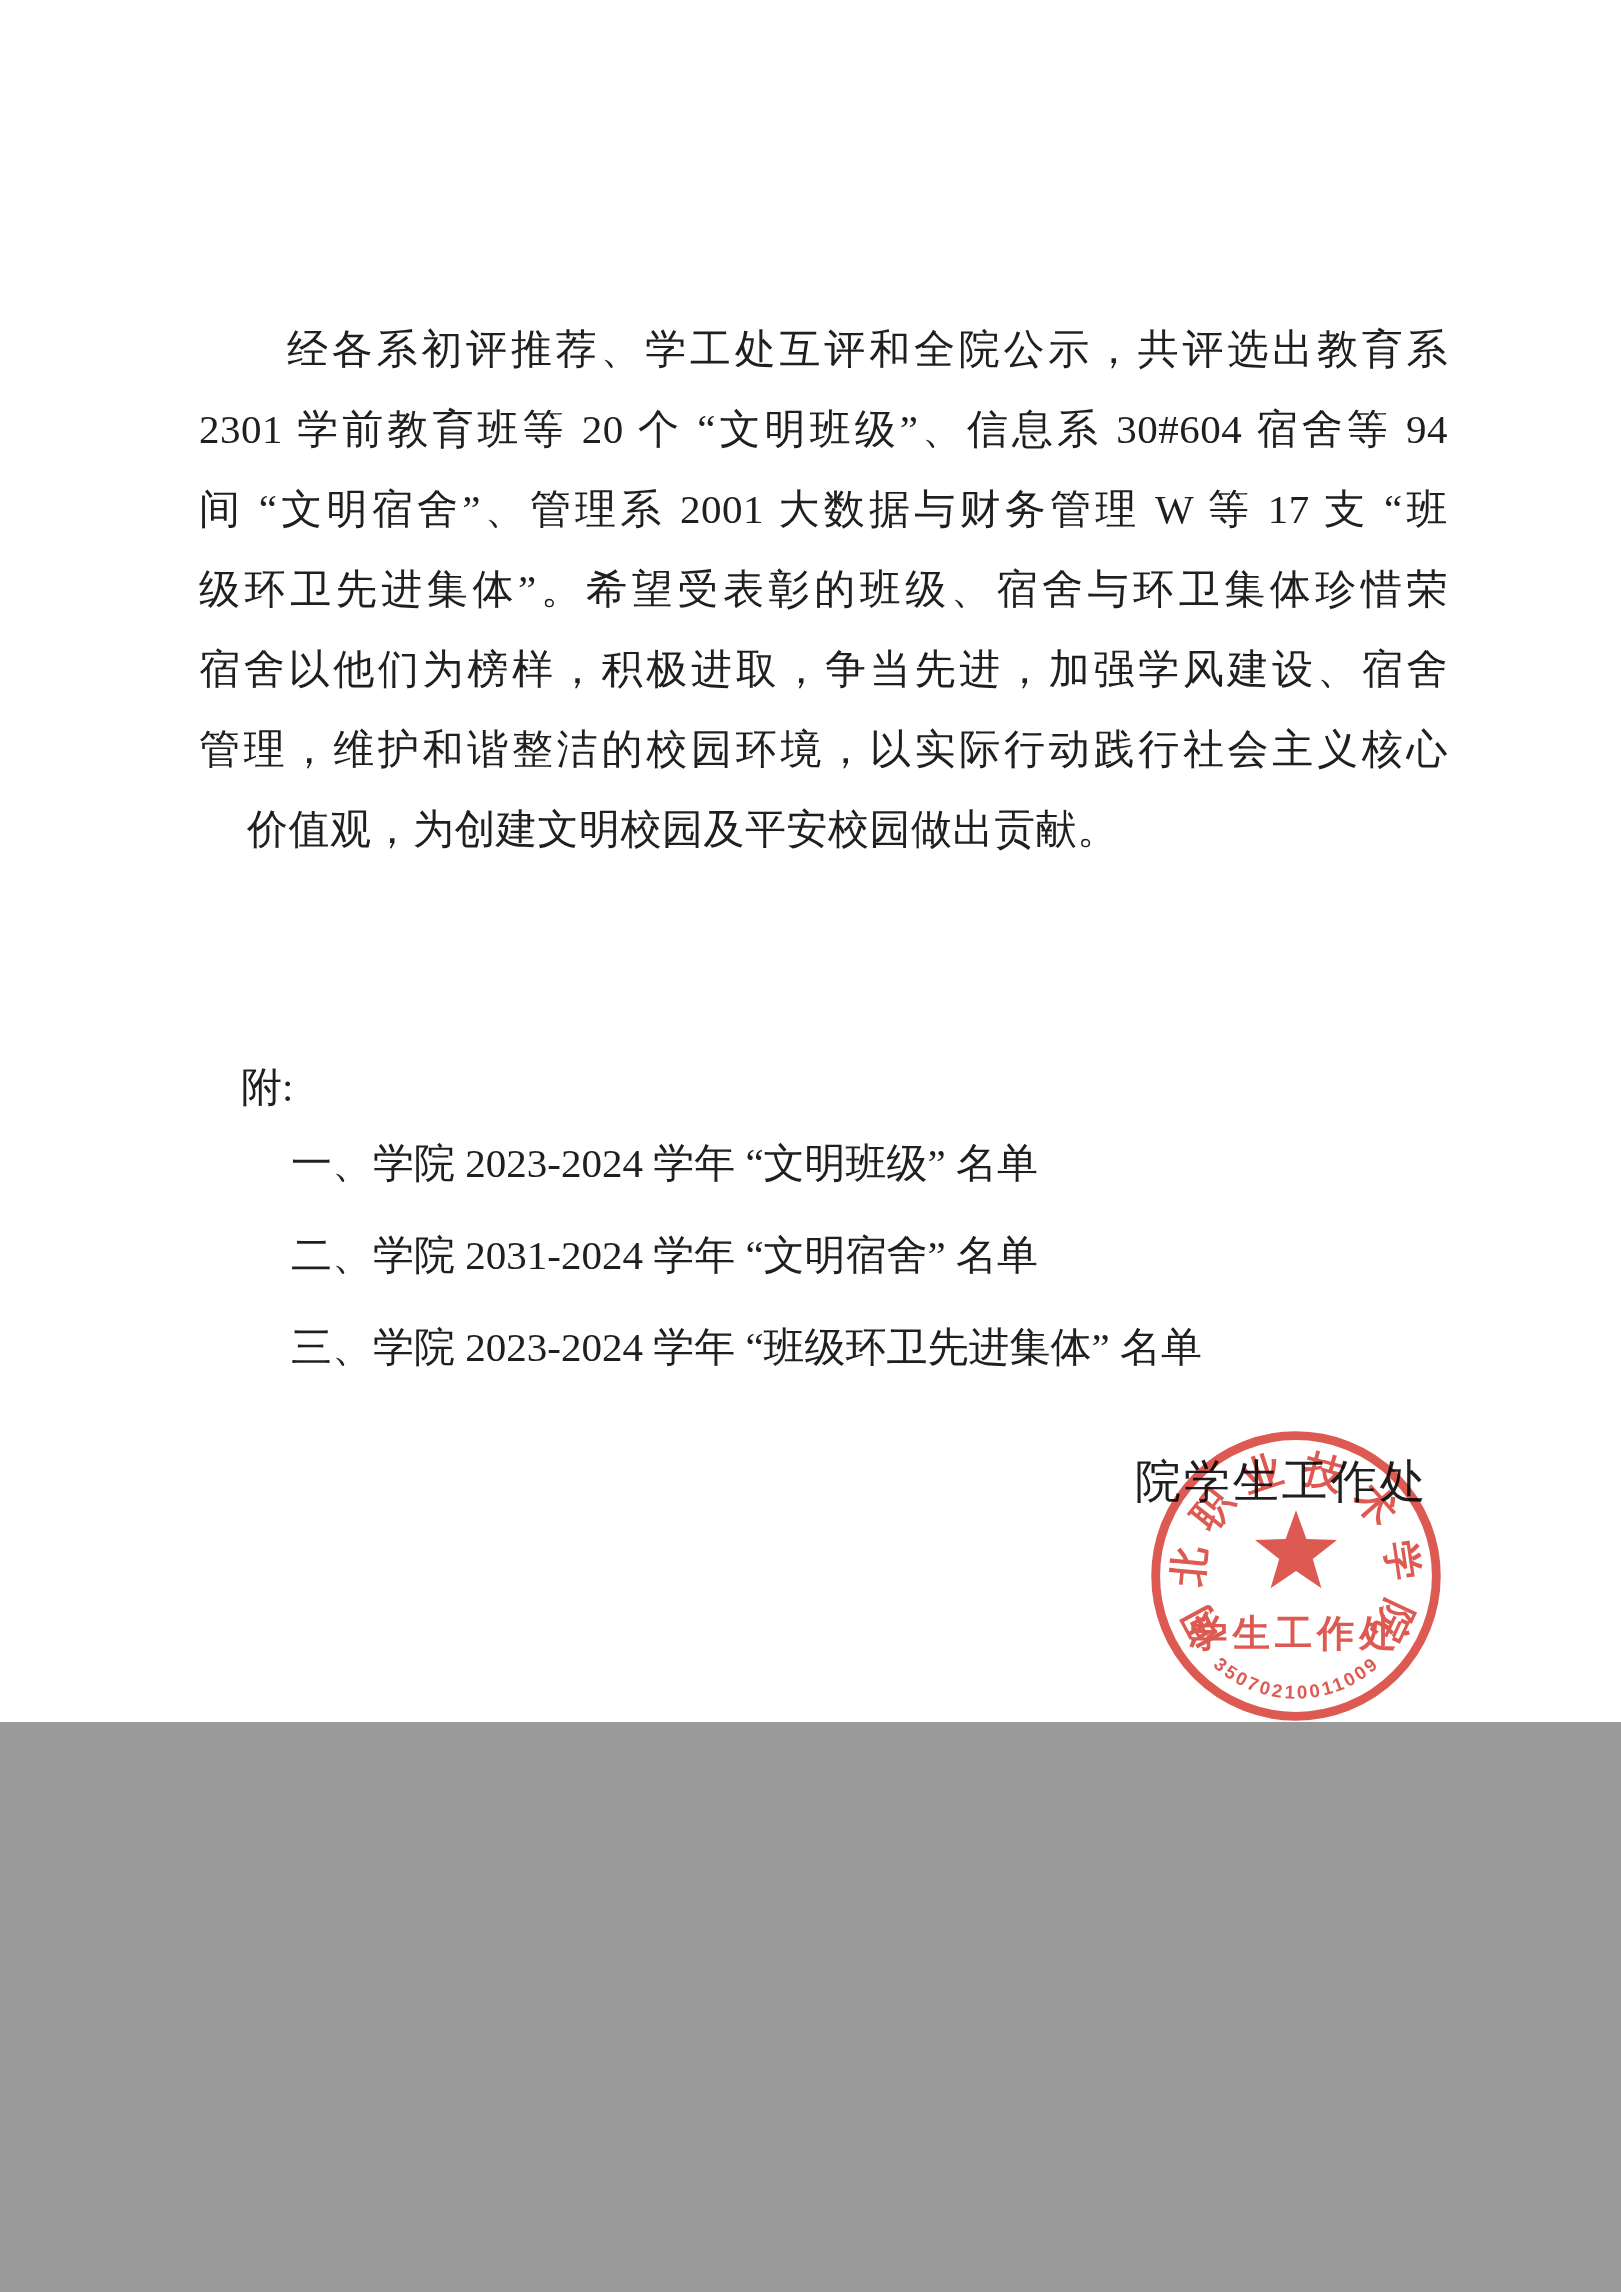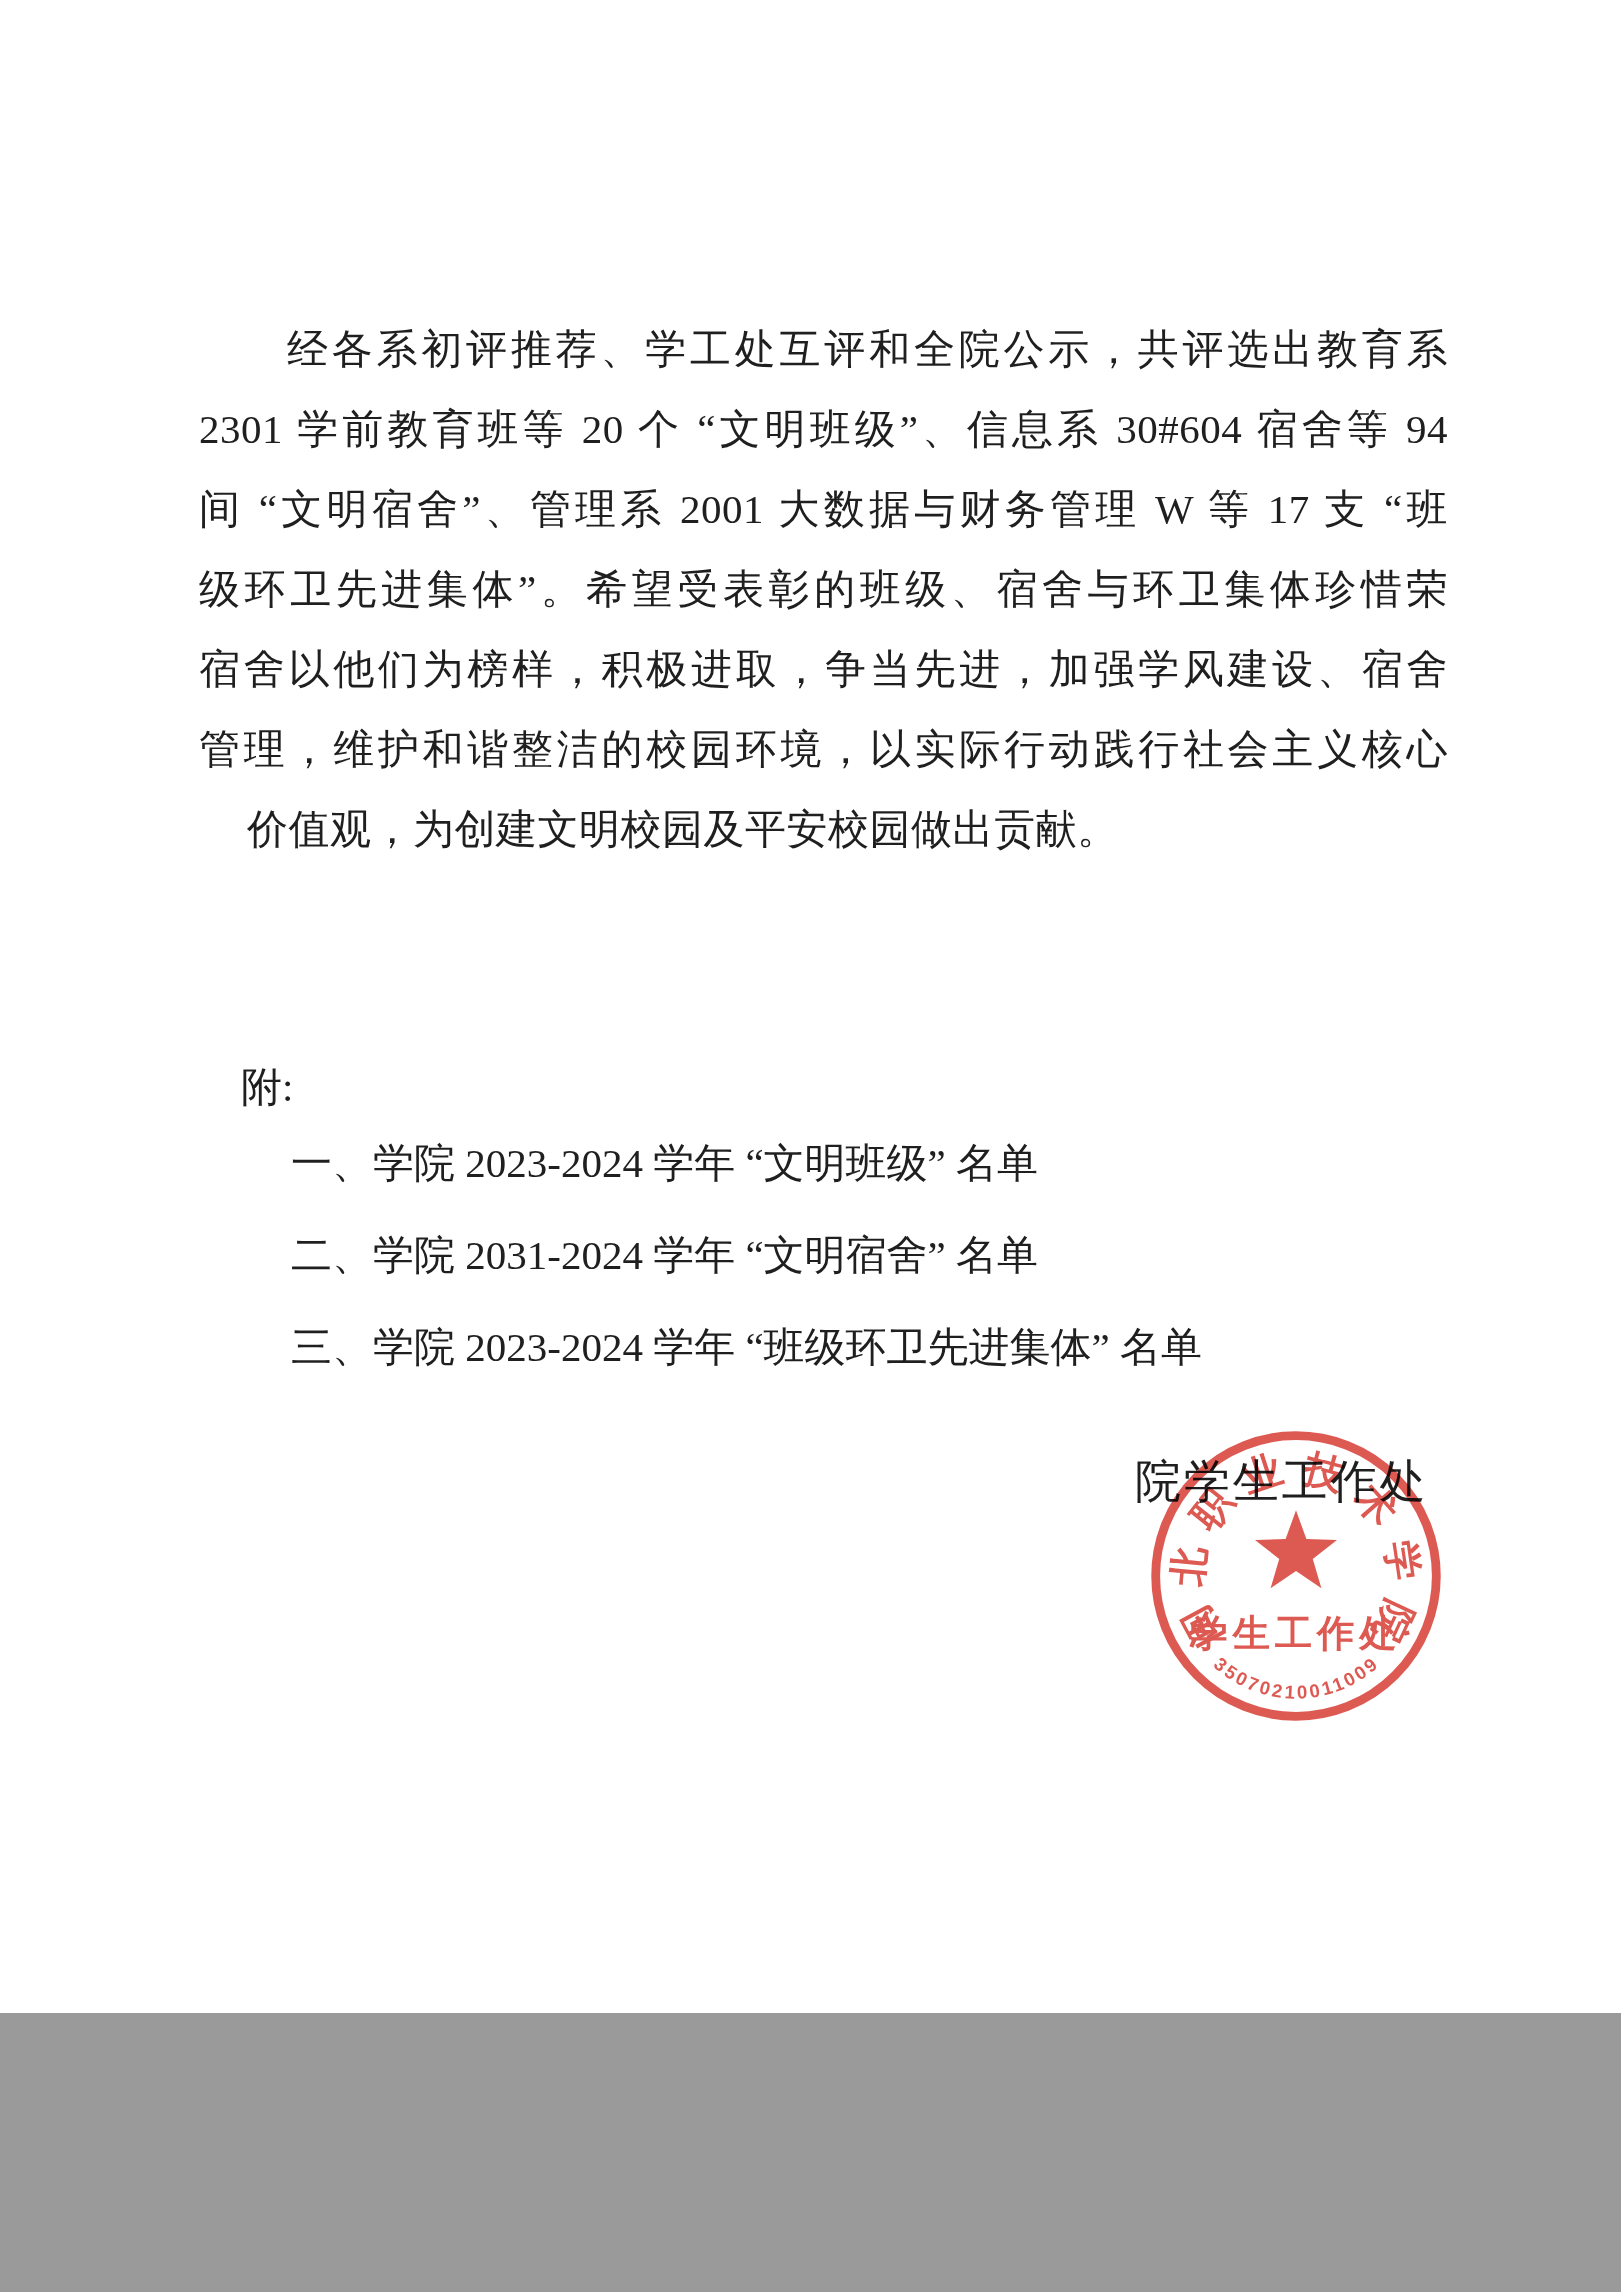--- a/index.html
+++ b/index.html
@@ -3,21 +3,21 @@
 <meta charset="utf-8">
 <style>
   :root{
     --seal-color:#d9433b;
     --ink:#1f1f1f;
   }
   *{margin:0;padding:0;box-sizing:border-box;}
   html,body{background:#9a9a9a;}
   .page{
     position:relative;
-    width:1621px;height:2013px;
+    width:1621px;height:1722px;
     background:#ffffff;
     overflow:hidden;
     font-family:"Liberation Serif","DejaVu Serif",serif;
     color:var(--ink);
   }
   .paragraph{
     position:absolute;
     left:199px;top:309px;width:1249px;
   }
   .para-line{

